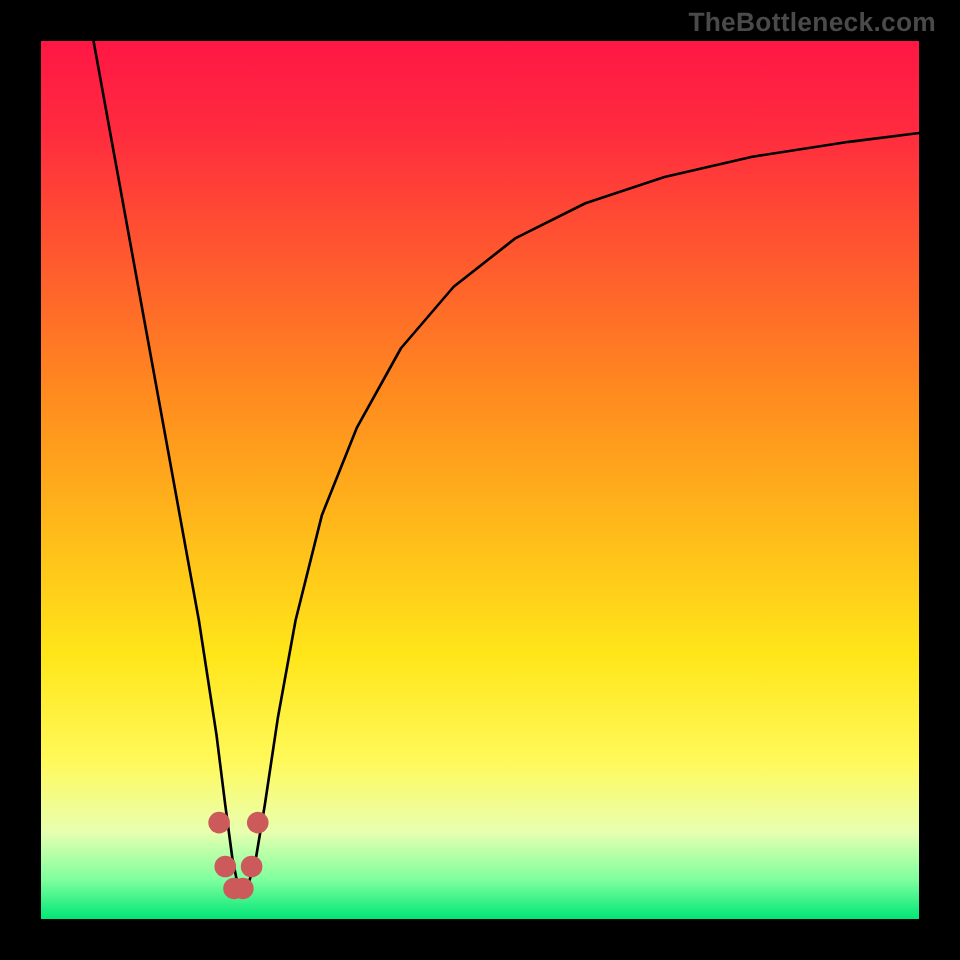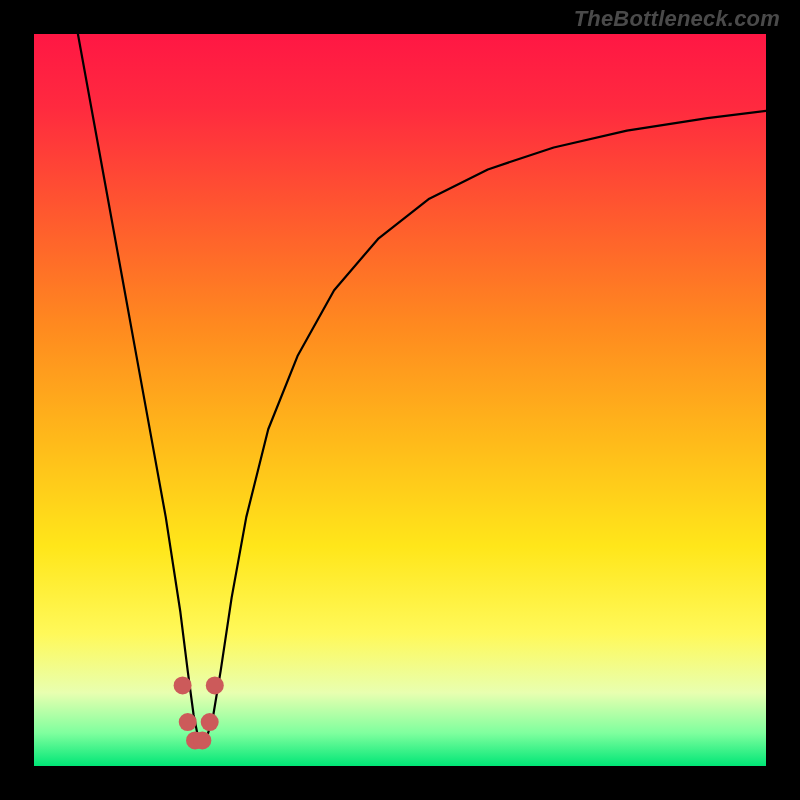--- a/index.html
+++ b/index.html
@@ -11,21 +11,20 @@
     font-family: Arial, Helvetica, sans-serif;
     overflow: hidden;
   }
   .frame {
     position: absolute;
     left: 0;
     top: 0;
     width: 800px;
     height: 572px;
     background: #000;
-    font-style: italic;
   }
   .plot-area {
     position: absolute;
     left: 34px;
     top: 34px;
     width: 732px;
     height: 732px;
     overflow: hidden;
   }
   .watermark {

